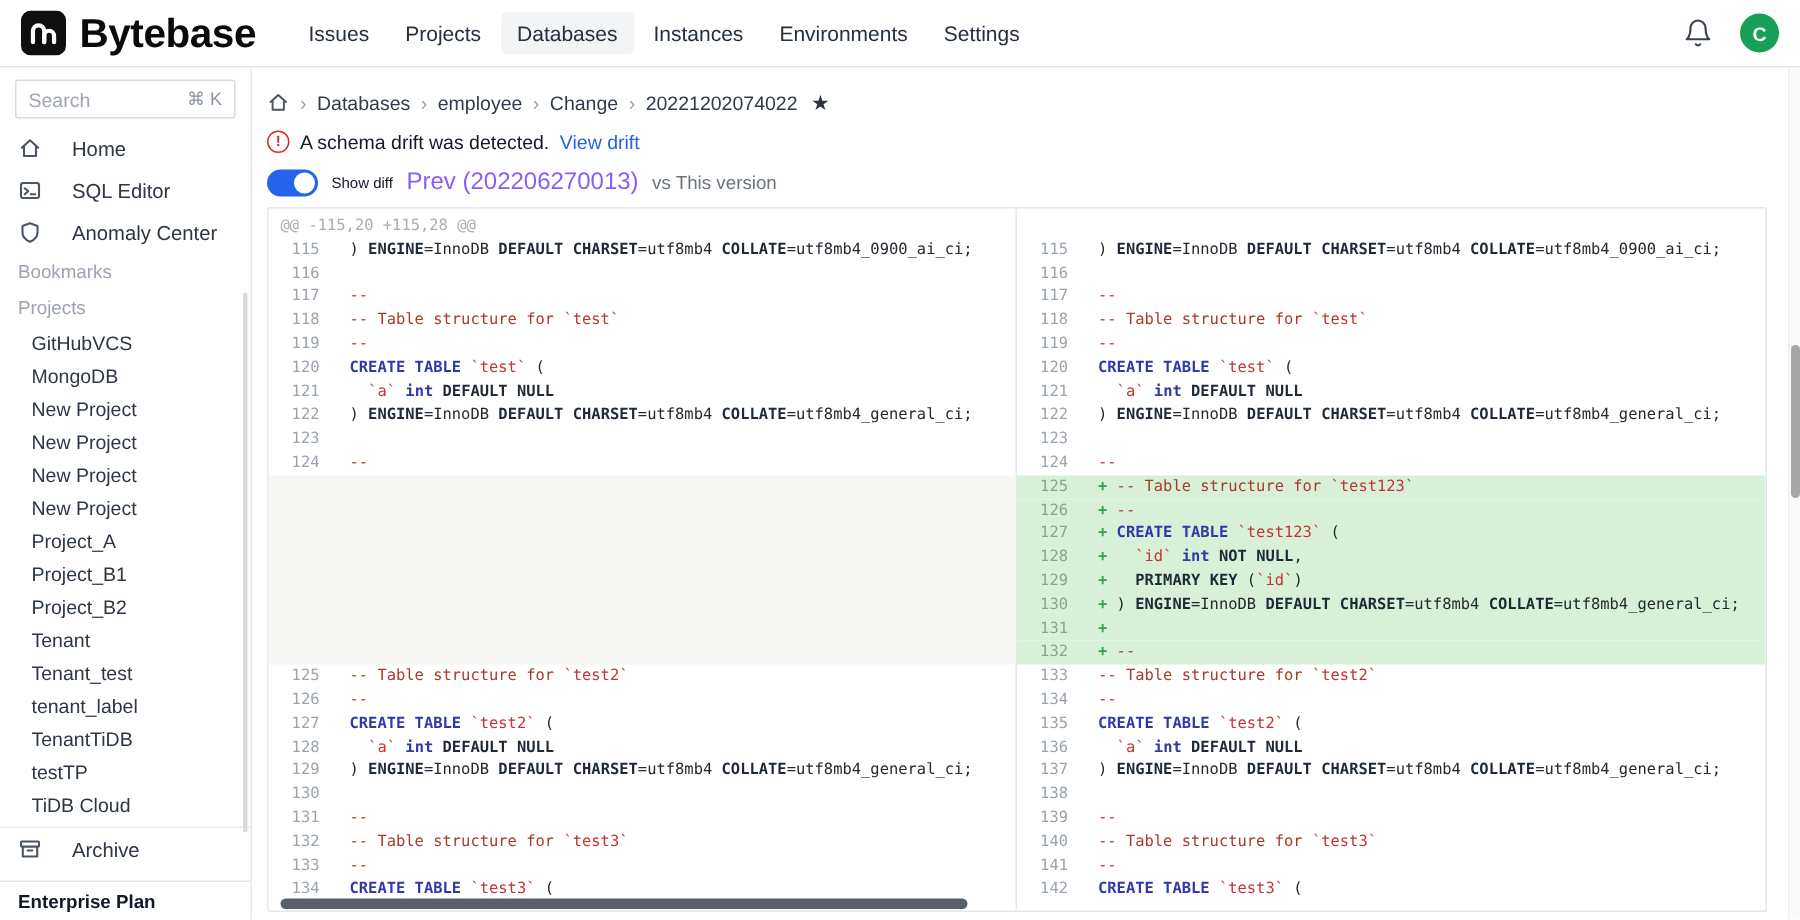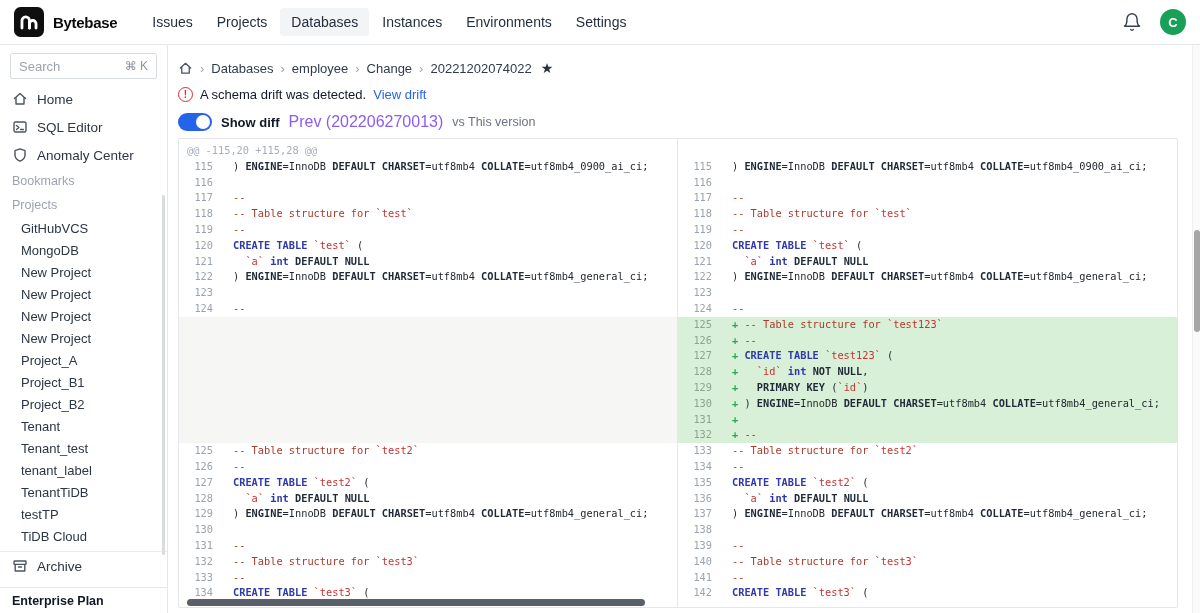--- a/index.html
+++ b/index.html
@@ -3,41 +3,41 @@
 <meta charset="utf-8">
 <style>
   *{box-sizing:border-box;margin:0;padding:0}
   html,body{width:1200px;height:613px;overflow:hidden;background:#fff;
     font-family:"Liberation Sans",sans-serif;color:#1f2937}
 
   
   .header{height:45px;display:flex;align-items:center;padding:0 14px;
     border-bottom:1px solid #e5e7eb;background:#fff;position:relative;z-index:3}
   .logo{display:flex;align-items:center;gap:9px;cursor:pointer}
-  .logo-text{font-size:15px;font-weight:800;color:#0b0b0b;letter-spacing:-.3px}
+  .logo-text{font-size:27px;font-weight:800;color:#0b0b0b;letter-spacing:-.3px}
   .main-nav{display:flex;align-items:center;margin-left:24px;gap:2px}
   .nav-item{font-size:14px;color:#25303e;padding:6px 11px;border-radius:4px;cursor:pointer;text-decoration:none}
   .nav-item.active{background:#f3f4f6;font-weight:500}
   .header-right{margin-left:auto;display:flex;align-items:center;gap:18px}
   .bell{display:flex;align-items:center;cursor:pointer}
   .avatar{width:26px;height:26px;border-radius:50%;background:#18a058;color:#fff;
     font-size:13px;font-weight:700;display:flex;align-items:center;justify-content:center;cursor:pointer}
 
   
   .layout{display:flex;height:568px;position:relative}
 
   
   .sidebar{flex:0 0 168px;width:168px;border-right:1px solid #e5e7eb;display:flex;
     flex-direction:column;padding-top:8px;position:relative;background:#fff}
   .search-box{margin:0 10px 6px;display:flex;align-items:center;border:1px solid #d7dce2;
     border-radius:2px;height:26px;padding:0 8px;gap:6px;cursor:text;background:#fff}
   .search-placeholder{flex:1;color:#9ca3af;font-size:13px}
   .search-kbd{color:#8b94a1;font-size:12px;white-space:nowrap}
   .side-scroll{flex:1;overflow:hidden}
-  .side-item{display:flex;align-items:center;gap:9px;padding:0 12px;height:28px;
+  .side-item{display:flex;align-items:center;gap:20px;padding:0 12px;height:28px;
     font-size:13.5px;color:#2c3644;cursor:pointer}
   .side-icon{display:flex;align-items:center}
   .side-section-label{height:24px;display:flex;align-items:center;padding:0 12px;
     font-size:12.5px;color:#9ca3af}
   .project-item{height:22px;display:flex;align-items:center;padding:0 21px;
     font-size:13px;color:#2c3644;cursor:pointer;white-space:nowrap}
   .side-divider{border-top:1px solid #e9ebee;margin:4px 0 0}
   .plan{border-top:1px solid #e5e7eb;height:26px;display:flex;align-items:center;
     padding:0 12px;font-size:12.5px;font-weight:700;color:#111827}
   .side-scrollbar{position:absolute;right:2px;top:150px;width:3px;height:360px;
@@ -52,21 +52,21 @@
   .bc-sep{color:#9ca3af;font-size:13px}
   .bc-star{font-size:14px;color:#2a323e;cursor:pointer;margin-left:2px}
   .alert-row{display:flex;align-items:center;gap:7px;margin-top:11px;font-size:13px;color:#111827}
   .alert-icon{width:15px;height:15px;border:1.6px solid #df2a2a;border-radius:50%;
     display:flex;align-items:center;justify-content:center;color:#df2a2a;
     font-size:10px;font-weight:700;line-height:1;flex:0 0 15px}
   .alert-link{color:#2563eb;cursor:pointer;text-decoration:none}
   .toolbar{display:flex;align-items:center;gap:9px;margin-top:11px}
   .switch{width:34px;height:18px;border-radius:9px;background:#2563eb;position:relative;cursor:pointer;flex:0 0 34px}
   .switch-knob{position:absolute;top:2px;right:2px;width:14px;height:14px;border-radius:50%;background:#fff}
-  .toggle-label{font-size:13px;font-weight:700;color:#111827}
+  .toggle-label{font-size:10px;font-weight:400;color:#111827}
   .prev-text{font-size:16px;color:#8b5cf6}
   .vs-text{font-size:12.5px;color:#6b7280}
 
   
   .diff-panel{margin-top:7px;width:1000px;height:470px;border:1px solid #e4e7eb;
     border-radius:2px;background:#fff;display:flex;position:relative;overflow:hidden}
   .d-pane{flex:0 0 50%;max-width:50%;padding-top:4px;overflow:hidden}
   .d-pane.left{border-right:1px solid #e5e7eb}
   .d-row{display:flex;height:15.8px;line-height:15.8px;white-space:pre;
     font-family:"DejaVu Sans Mono",monospace;font-size:10.3px;color:#24292f}

